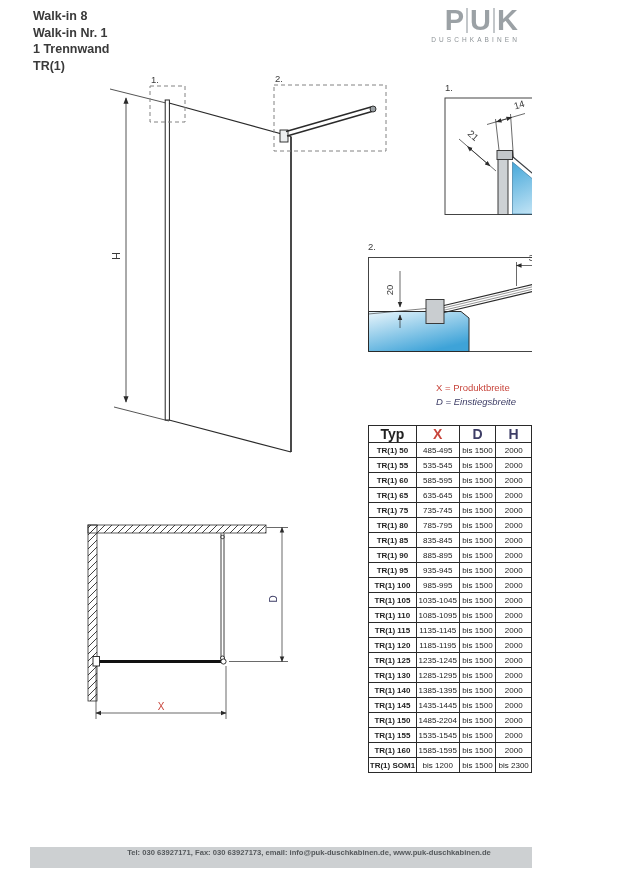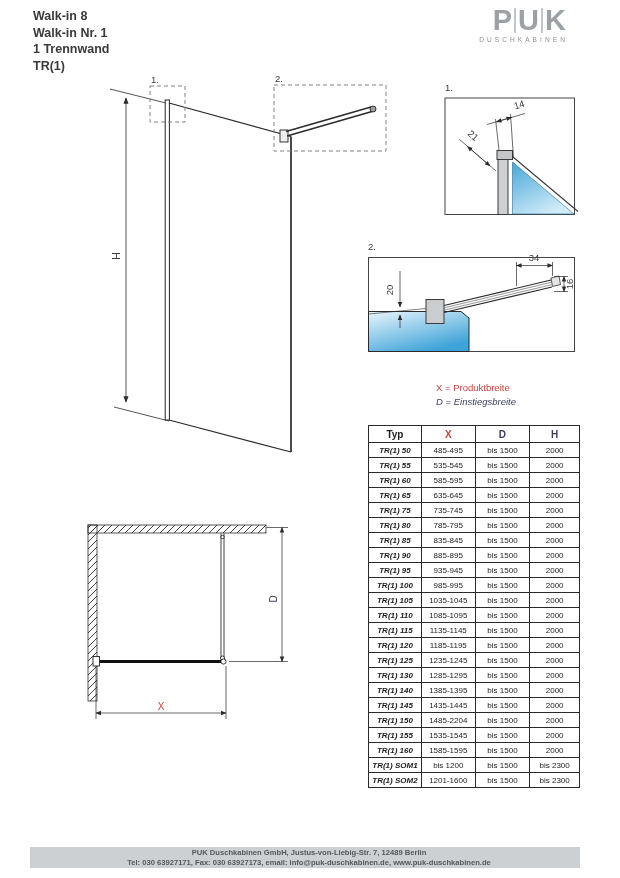--- a/index.html
+++ b/index.html
@@ -1,17 +1,17 @@
 <!DOCTYPE html>
 <html><head>
 <meta charset="utf-8">
 <style>
   html,body{margin:0;padding:0;background:#fff;}
   .page{position:relative;width:532px;height:878px;background:#ffffff;overflow:hidden;
-        font-family:"Liberation Sans",sans-serif;color:#2b2b2b;padding-left:48px;}
+        font-family:"Liberation Sans",sans-serif;color:#2b2b2b;}
 
   
   .title-block{position:absolute;left:33px;top:8px;font-weight:bold;font-size:12.5px;
                line-height:16.5px;color:#3a3a3a;}
 
   
   .logo{position:absolute;right:12px;top:5px;text-align:center;}
   .logo-letters{display:flex;align-items:center;justify-content:flex-end;}
   .logo-letter{font-size:29px;font-weight:bold;color:#9ba1a5;line-height:31px;padding:0 2px;}
   .logo-bar{width:2px;height:25px;background:#c3c7ca;}
@@ -20,24 +20,24 @@
   
   .legend{position:absolute;left:436px;top:381px;width:142px;
           font-size:9.5px;line-height:13.5px;}
   .legend .lg-x{color:#c8453c;}
   .legend .lg-d{color:#3d3d66;font-style:italic;}
 
   
   .size-table{position:absolute;left:368px;top:425px;border-collapse:collapse;table-layout:fixed;}
   .size-table th,.size-table td{border:1px solid #2a2a2a;text-align:center;padding:0;
         font-size:8px;height:14px;white-space:nowrap;overflow:hidden;color:#222;}
-  .size-table th{font-size:10px;height:16px;font-weight:bold;}
+  .size-table th{font-size:14px;height:16px;font-weight:bold;}
   .size-table .th-x{color:#c8453c;}
   .size-table .th-d,.size-table .th-h{color:#3d3d66;}
-  .size-table td.c-typ{font-weight:bold;font-style:italic;border-radius:7px;}
+  .size-table td.c-typ{font-weight:bold;border-radius:7px;}
 
   
   .footer{position:absolute;left:30px;top:847px;width:558px;height:21px;background:#cdd0d2;
           color:#54585b;font-size:7.6px;font-weight:bold;text-align:center;line-height:10px;
           box-sizing:border-box;padding-top:1px;}
 
   
   .drw{position:absolute;}
   svg text{font-family:"Liberation Sans",sans-serif;fill:#3a3a3a;}
   .t-red{fill:#c8453c;}
@@ -370,27 +370,20 @@
           <td>2000</td>
         </tr>
 
         <tr>
           <td class="c-typ">TR(1) SOM1</td>
           <td>bis 1200</td>
           <td>bis 1500</td>
           <td>bis 2300</td>
         </tr>
 
-        <tr>
-          <td class="c-typ">TR(1) SOM2</td>
-          <td>1201-1600</td>
-          <td>bis 1500</td>
-          <td>bis 2300</td>
-        </tr>
       </tbody>
   </table>
 
   <div class="footer">
-    <div>PUK Duschkabinen GmbH, Justus-von-Liebig-Str. 7, 12489 Berlin</div>
     <div>Tel: 030 63927171, Fax: 030 63927173, email: info@puk-duschkabinen.de, www.puk-duschkabinen.de</div>
   </div>
 
 </div>
 
 </body></html>

